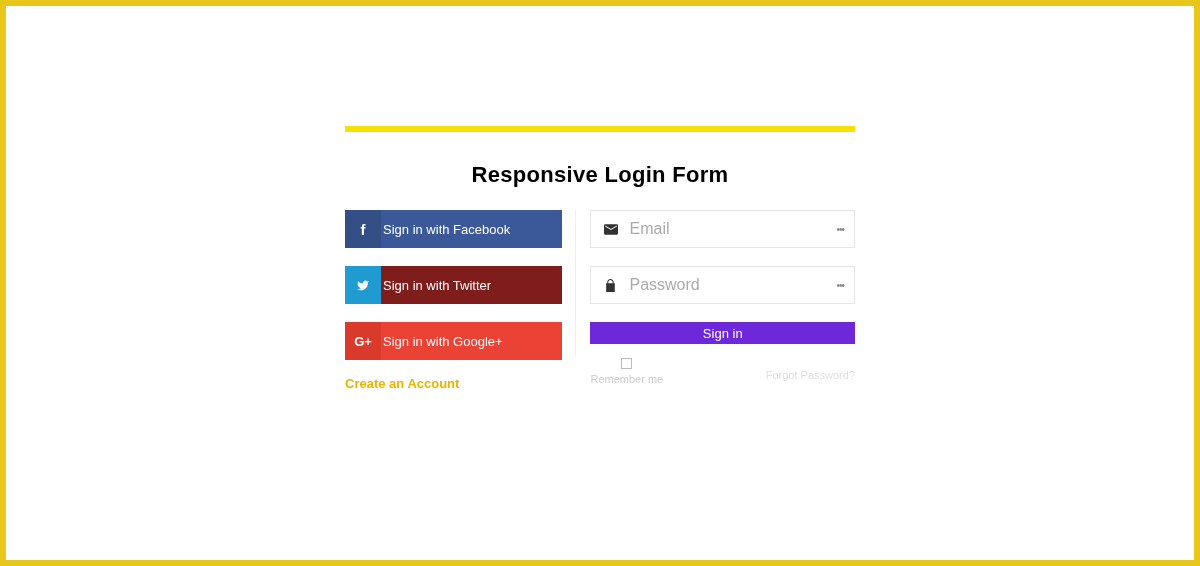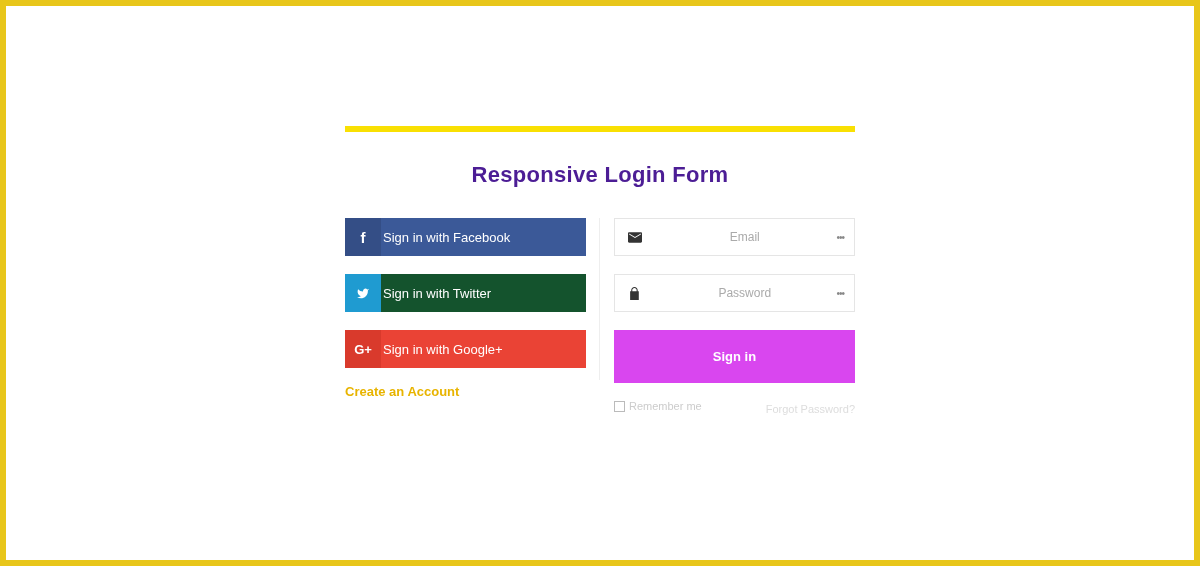--- a/index.html
+++ b/index.html
@@ -23,22 +23,22 @@
     }
     .top-bar {
       height: 6px;
       background: #f9e003;
       margin-bottom: 30px;
     }
     .title {
       text-align: center;
       font-size: 22px;
       font-weight: 900;
-      color: #4c1d95;
-      margin-bottom: 30px;
+      color: #000000;
+      margin-bottom: 22px;
       letter-spacing: 0.3px;
     }
     .columns {
       display: flex;
       gap: 28px;
     }
     .col {
       flex: 1;
       display: flex;
       flex-direction: column;
@@ -73,21 +73,21 @@
       align-items: center;
       justify-content: center;
       font-weight: bold;
       font-size: 15px;
     }
     .social-label {
       padding-left: 2px;
     }
     .fb { background: #3b5998; }
     .fb .social-icon { background: #344e86; }
-    .tw { background: #14532d; }
+    .tw { background: #7f1d1d; }
     .tw .social-icon { background: #1f9bd1; }
     .gp { background: #ea4335; }
     .gp .social-icon { background: #d93a2c; font-size: 13px; }
     .create-link {
       color: #e8b400;
       font-size: 13px;
       font-weight: 600;
       cursor: pointer;
       margin-top: -2px;
     }
@@ -104,59 +104,58 @@
       color: #333;
       font-size: 13px;
       display: flex;
       align-items: center;
       justify-content: center;
     }
     .input-field {
       flex: 1;
       border: none;
       outline: none;
-      font-size: 12px;
+      font-size: 16px;
       color: #888;
       padding-left: 8px;
       background: transparent;
-      text-align: center;
     }
     .input-field::placeholder {
       color: #aaa;
     }
     .dots {
       color: #888;
       font-size: 10px;
       letter-spacing: -1px;
     }
     .signin-btn {
-      height: 53px;
-      background: #d946ef;
+      height: 22px;
+      background: #6d28d9;
       color: #fff;
       border: none;
       font-size: 13px;
       cursor: pointer;
       display: flex;
       align-items: center;
       justify-content: center;
-      font-weight: bold;
     }
     .bottom-row {
       display: flex;
       justify-content: space-between;
       align-items: center;
       font-size: 11px;
       color: #ccc;
       margin-top: -4px;
     }
     .remember {
       display: flex;
       align-items: center;
       gap: 4px;
       cursor: pointer;
+      flex-direction: column;
     }
     .checkbox {
       width: 11px;
       height: 11px;
       border: 1px solid #bbb;
       display: inline-block;
     }
     .forgot {
       cursor: pointer;
       color: #ddd;

